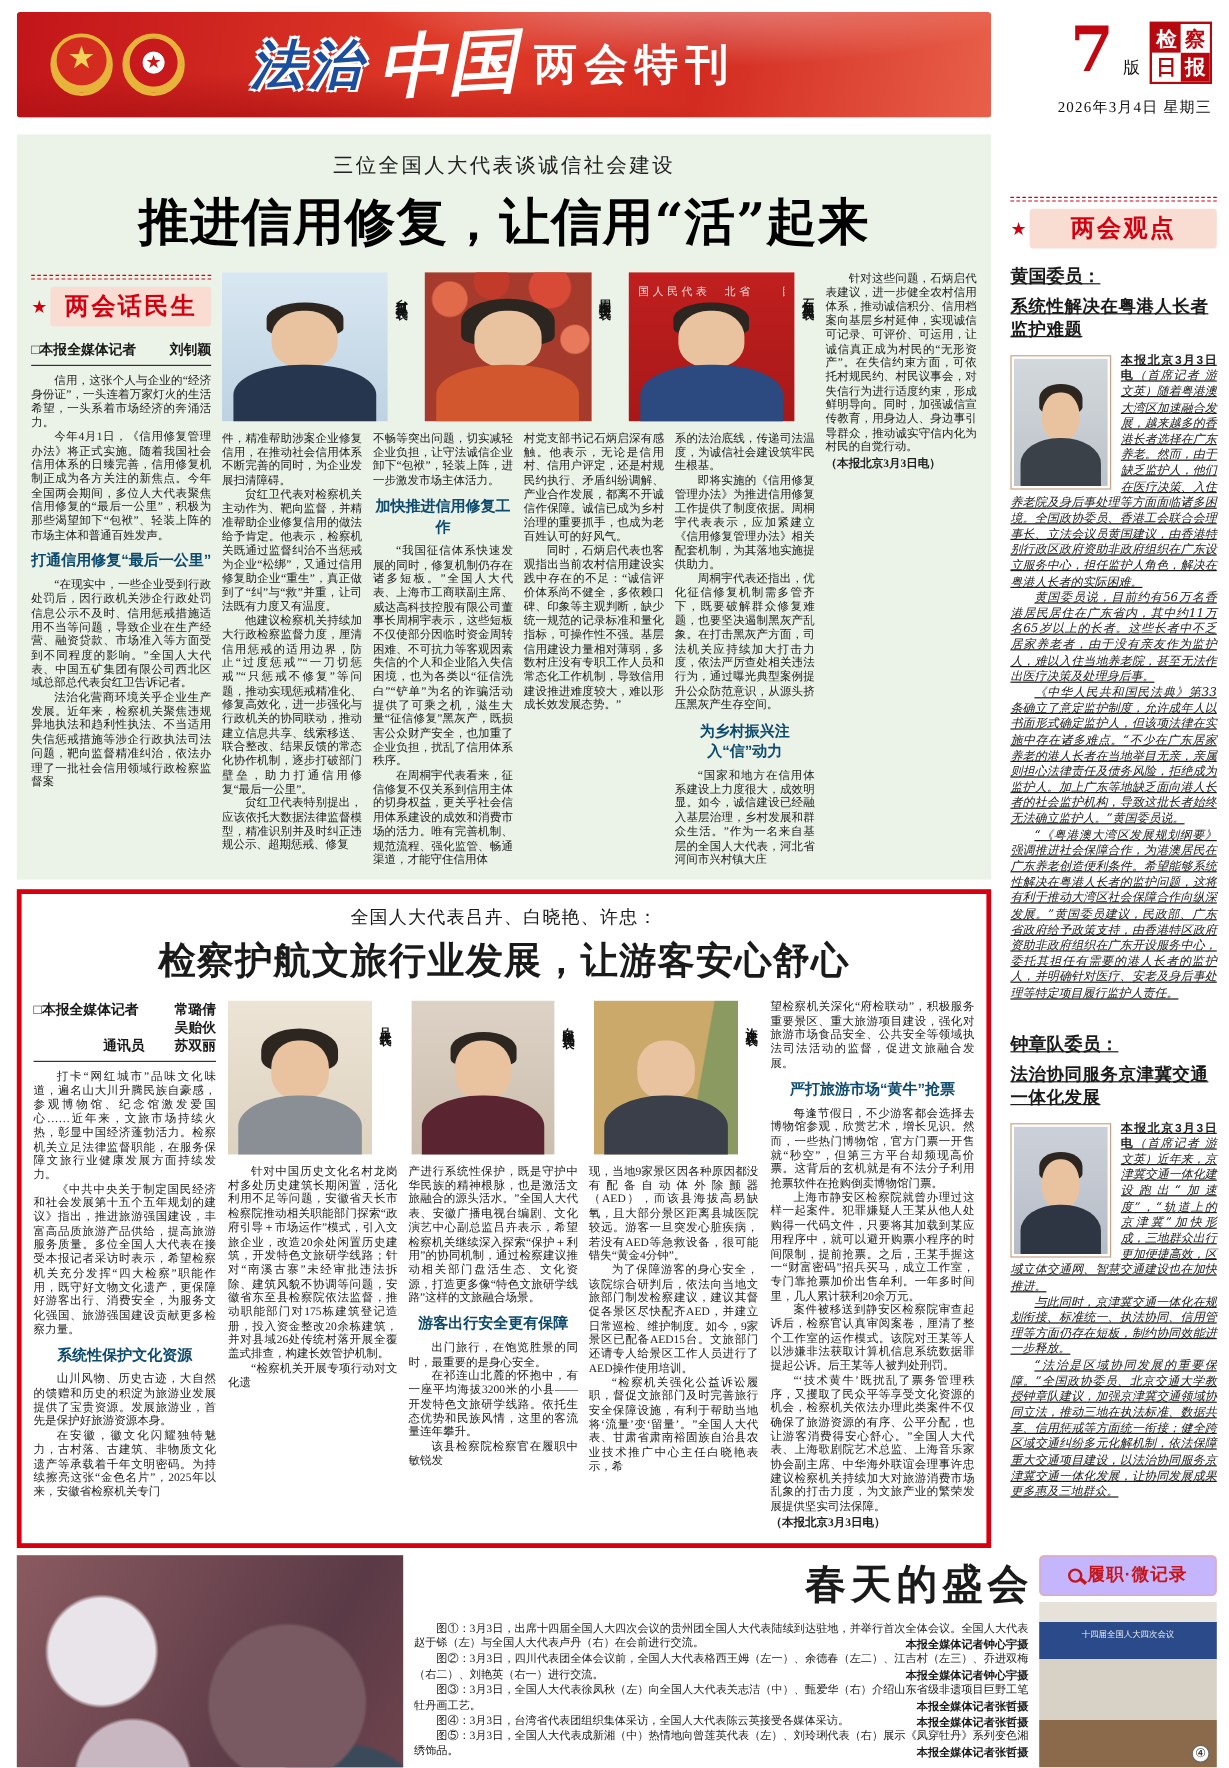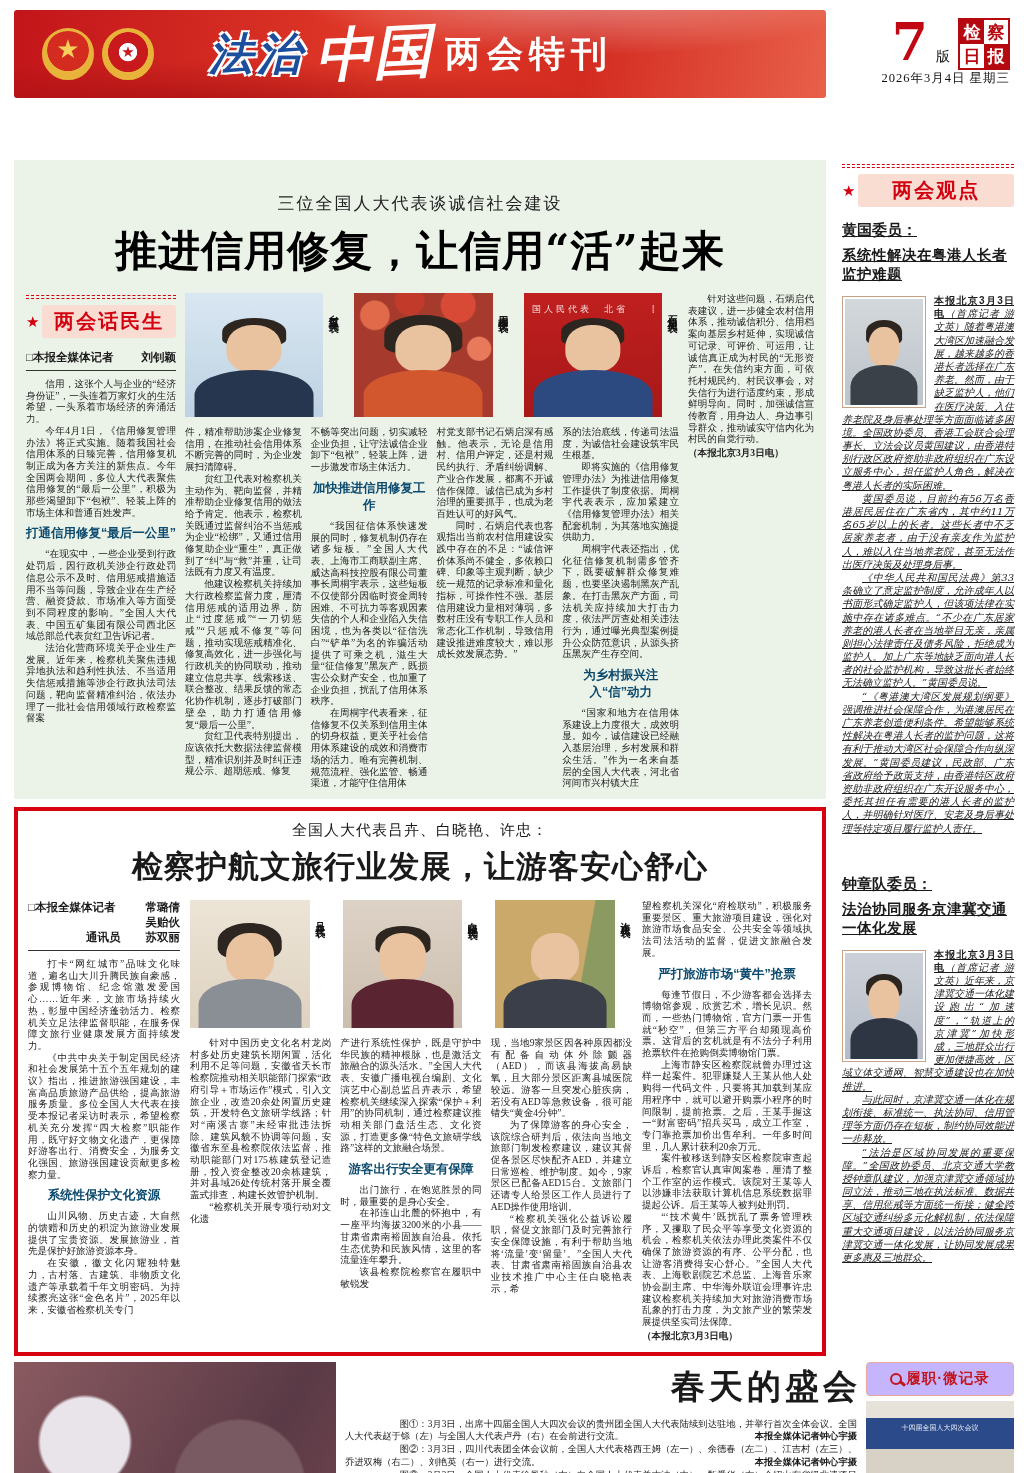--- a/index.html
+++ b/index.html
@@ -27,29 +27,29 @@
   .bt-zhongguo { font-size:58px; font-weight:bold; font-style:italic; color:#fff; margin:0 14px 0 10px;
     font-family:"DejaVu Serif",serif; transform:rotate(-3deg); }
   .bt-tekan { font-size:36px; font-weight:bold; color:#fff; letter-spacing:6px; font-family:"Liberation Sans",sans-serif; }
   .header-right { flex:1; padding:8px 4px 0 16px; }
   .hr-top { display:flex; align-items:flex-start; justify-content:flex-end; gap:8px; }
   .no7 { font-size:52px; line-height:48px; font-weight:bold; color:#c00712; font-family:"DejaVu Serif",serif; }
   .ban { font-size:14px; color:#111; margin-top:30px; }
   .seal { width:52px; height:52px; border:2px solid #b5090f; display:grid; grid-template-columns:1fr 1fr; grid-template-rows:1fr 1fr; }
   .seal span { display:flex; align-items:center; justify-content:center; font-size:17px; font-weight:bold; font-family:"DejaVu Serif",serif; }
   .seal .r { background:#b5090f; color:#fff; } .seal .w { background:#fff; color:#b5090f; }
-  .hdate { text-align:right; font-size:12.5px; margin-top:0; letter-spacing:1px; color:#111; }
+  .hdate { text-align:right; font-size:12.5px; margin-top:11px; letter-spacing:1px; color:#111; }
 
   
   .content-row { display:flex; padding:4px 10px 0 14px; }
   .left-main { width:812px; }
   .sidebar { flex:1; margin-left:8px; padding-left:8px; }
 
   
-  .green-panel { background:#ebf2e8; padding:32px 8px 10px;margin-top:48px; }
+  .green-panel { background:#ebf2e8; padding:14px 8px 10px; }
   .kicker { text-align:center; font-size:17px; letter-spacing:2px; color:#222; }
   .headline { text-align:center; font-size:42px; letter-spacing:1px; font-weight:bold;
     font-family:"DejaVu Serif",serif; margin:8px 0 14px; color:#000; }
   .article-body { display:flex; gap:9px; padding:0 4px; }
   .mcol1 { width:150px; flex:none; }
   .mcol-mid { flex:1; display:flex; flex-direction:column; min-width:0; }
   .mcol-last { width:126px; flex:none; }
   .dash { border-top:1px dashed #d3000f; border-bottom:1px dashed #d3000f; height:4px; margin:2px 0 6px; }
   .badge-row { display:flex; align-items:center; margin:2px 0 6px; }
   .badge-star { color:#d3000f; font-size:15px; margin-right:3px; font-family:"DejaVu Sans",sans-serif; }
@@ -129,21 +129,21 @@
   .b-left { width:322px; height:308px; flex:none;
     background:radial-gradient(circle at 22% 26%, #e8e4ea 0 13%, transparent 14%),
       radial-gradient(circle at 30% 60%, #c8b6c0 0 16%, transparent 17%),
       radial-gradient(circle at 70% 40%, #7a5a62 0 22%, transparent 23%),
       radial-gradient(circle at 85% 75%, #3a4a5a 0 20%, transparent 21%),
       linear-gradient(120deg,#8a5a60,#5a3a46 60%,#7a4a52); }
   .b-mid { flex:1; display:flex; flex-direction:column; min-width:0; }
   .b-title { text-align:right; font-size:34px; font-weight:bold; font-family:"DejaVu Serif",serif; letter-spacing:4px; padding:2px 0 6px; }
   .b-caps { flex:1; padding:2px 4px 6px; }
   .capline { font-size:9.3px; line-height:1.38; text-align:justify; }
-  .capline .capt { text-indent:2em; display:inline;margin-left:36px; }
+  .capline .capt { text-indent:2em; display:inline; }
   .capline b { float:right; font-family:"Liberation Sans",sans-serif; }
   .b-right { width:148px; flex:none; display:flex; flex-direction:column; gap:5px; }
   .mj-badge { height:34px; background:#c4b5fd; border:1px solid #e8a8a0; border-radius:4px;
     display:flex; align-items:center; justify-content:center; gap:4px; }
   .mj-badge .txt { color:#c5151c; font-weight:bold; font-size:14.5px; font-family:"Liberation Sans",sans-serif; letter-spacing:1px; }
   .mag { width:12px; height:12px; border:2.5px solid #c5151c; border-radius:50%; position:relative; }
   .mag i { position:absolute; width:7px; height:2.5px; background:#c5151c; right:-6px; bottom:-2px; transform:rotate(40deg); }
   .b4 { height:140px; background:linear-gradient(#e6e2da 0 12%, #2a4a8a 12% 34%, #d8d2c6 34% 70%, #8a6a4a 70%);
   }
   .b4 .bn { position:absolute; top:16%; left:8%; right:8%; color:rgba(255,255,255,.9); font-size:7px; text-align:center; white-space:nowrap; overflow:hidden; }
@@ -327,21 +327,21 @@
             </div>
             <div class="text-cols">
               <div class="tcol">
                   <p class="para">针对中国历史文化名村龙岗村多处历史建筑长期闲置，活化利用不足等问题，安徽省天长市检察院推动相关职能部门探索“政府引导＋市场运作”模式，引入文旅企业，改造20余处闲置历史建筑，开发特色文旅研学线路；针对“南溪古寨”未经审批违法拆除、建筑风貌不协调等问题，安徽省东至县检察院依法监督，推动职能部门对175栋建筑登记造册，投入资金整改20余栋建筑，并对县域26处传统村落开展全覆盖式排查，构建长效管护机制。</p>
                   <p class="para">“检察机关开展专项行动对文化遗</p>
                 </div>
               <div class="tcol">
                   <p class="parac">产进行系统性保护，既是守护中华民族的精神根脉，也是激活文旅融合的源头活水。”全国人大代表、安徽广播电视台编剧、文化演艺中心副总监吕卉表示，希望检察机关继续深入探索“保护＋利用”的协同机制，通过检察建议推动相关部门盘活生态、文化资源，打造更多像“特色文旅研学线路”这样的文旅融合场景。</p>
                   <h4 class="sub">游客出行安全更有保障</h4>
                   <p class="para">出门旅行，在饱览胜景的同时，最重要的是身心安全。</p>
-                  <p class="para">在祁连山北麓的怀抱中，有一座平均海拔3200米的小县——甘肃省肃南裕固族自治县。依托生态优势和民族风情，这里的客流量连年攀升。</p>
+                  <p class="para">在祁连山北麓的怀抱中，有一座平均海拔3200米的小县——开发特色文旅研学线路。依托生态优势和民族风情，这里的客流量连年攀升。</p>
                   <p class="para">该县检察院检察官在履职中敏锐发</p>
                 </div>
               <div class="tcol">
                   <p class="parac">现，当地9家景区因各种原因都没有配备自动体外除颤器（AED），而该县海拔高易缺氧，且大部分景区距离县城医院较远。游客一旦突发心脏疾病，若没有AED等急救设备，很可能错失“黄金4分钟”。</p>
                   <p class="para">为了保障游客的身心安全，该院综合研判后，依法向当地文旅部门制发检察建议，建议其督促各景区尽快配齐AED，并建立日常巡检、维护制度。如今，9家景区已配备AED15台。文旅部门还请专人给景区工作人员进行了AED操作使用培训。</p>
                   <p class="para">“检察机关强化公益诉讼履职，督促文旅部门及时完善旅行安全保障设施，有利于帮助当地将‘流量’变‘留量’。”全国人大代表、甘肃省肃南裕固族自治县农业技术推广中心主任白晓艳表示，希</p>
                 </div>
             </div>
           </div>
           <div class="rb-col5">
@@ -377,21 +377,21 @@
             </div>
         </div>
         <p class="sb-p"><b>本报北京3月3日电</b><span>（首席记者 游文英）随着粤港澳大湾区加速融合发展，越来越多的香港长者选择在广东养老。然而，由于缺乏监护人，他们在医疗决策、入住养老院及身后事处理等方面面临诸多困境。全国政协委员、香港工会联合会理事长、立法会议员黄国建议，由香港特别行政区政府资助非政府组织在广东设立服务中心，担任监护人角色，解决在粤港人长者的实际困难。</span></p>
         <div class="sb-col">
             <p class="para">黄国委员说，目前约有56万名香港居民居住在广东省内，其中约11万名65岁以上的长者。这些长者中不乏居家养老者，由于没有亲友作为监护人，难以入住当地养老院，甚至无法作出医疗决策及处理身后事。</p>
             <p class="para">《中华人民共和国民法典》第33条确立了意定监护制度，允许成年人以书面形式确定监护人，但该项法律在实施中存在诸多难点。“不少在广东居家养老的港人长者在当地举目无亲，亲属则担心法律责任及债务风险，拒绝成为监护人。加上广东等地缺乏面向港人长者的社会监护机构，导致这批长者始终无法确立监护人。”黄国委员说。</p>
             <p class="para">“《粤港澳大湾区发展规划纲要》强调推进社会保障合作，为港澳居民在广东养老创造便利条件。希望能够系统性解决在粤港人长者的监护问题，这将有利于推动大湾区社会保障合作向纵深发展。”黄国委员建议，民政部、广东省政府给予政策支持，由香港特区政府资助非政府组织在广东开设服务中心，委托其担任有需要的港人长者的监护人，并明确针对医疗、安老及身后事处理等特定项目履行监护人责任。</p>
           </div>
       </article>
 
-      <article class="sb-article" style="margin-top:40px">
+      <article class="sb-article" style="margin-top:26px">
         <div class="sb-speaker">钟章队委员：</div>
         <div class="sb-headline">法治协同服务京津冀交通一体化发展</div>
         <div class="sb-portrait">
           <div class="inner photo ps-2">
               <div class="hair"></div>
               <div class="head"></div>
               <div class="torso"></div>
             </div>
         </div>
         <p class="sb-p"><b>本报北京3月3日电</b><span>（首席记者 游文英）近年来，京津冀交通一体化建设跑出“加速度”，“轨道上的京津冀”加快形成，三地群众出行更加便捷高效，区域立体交通网、智慧交通建设也在加快推进。</span></p>

